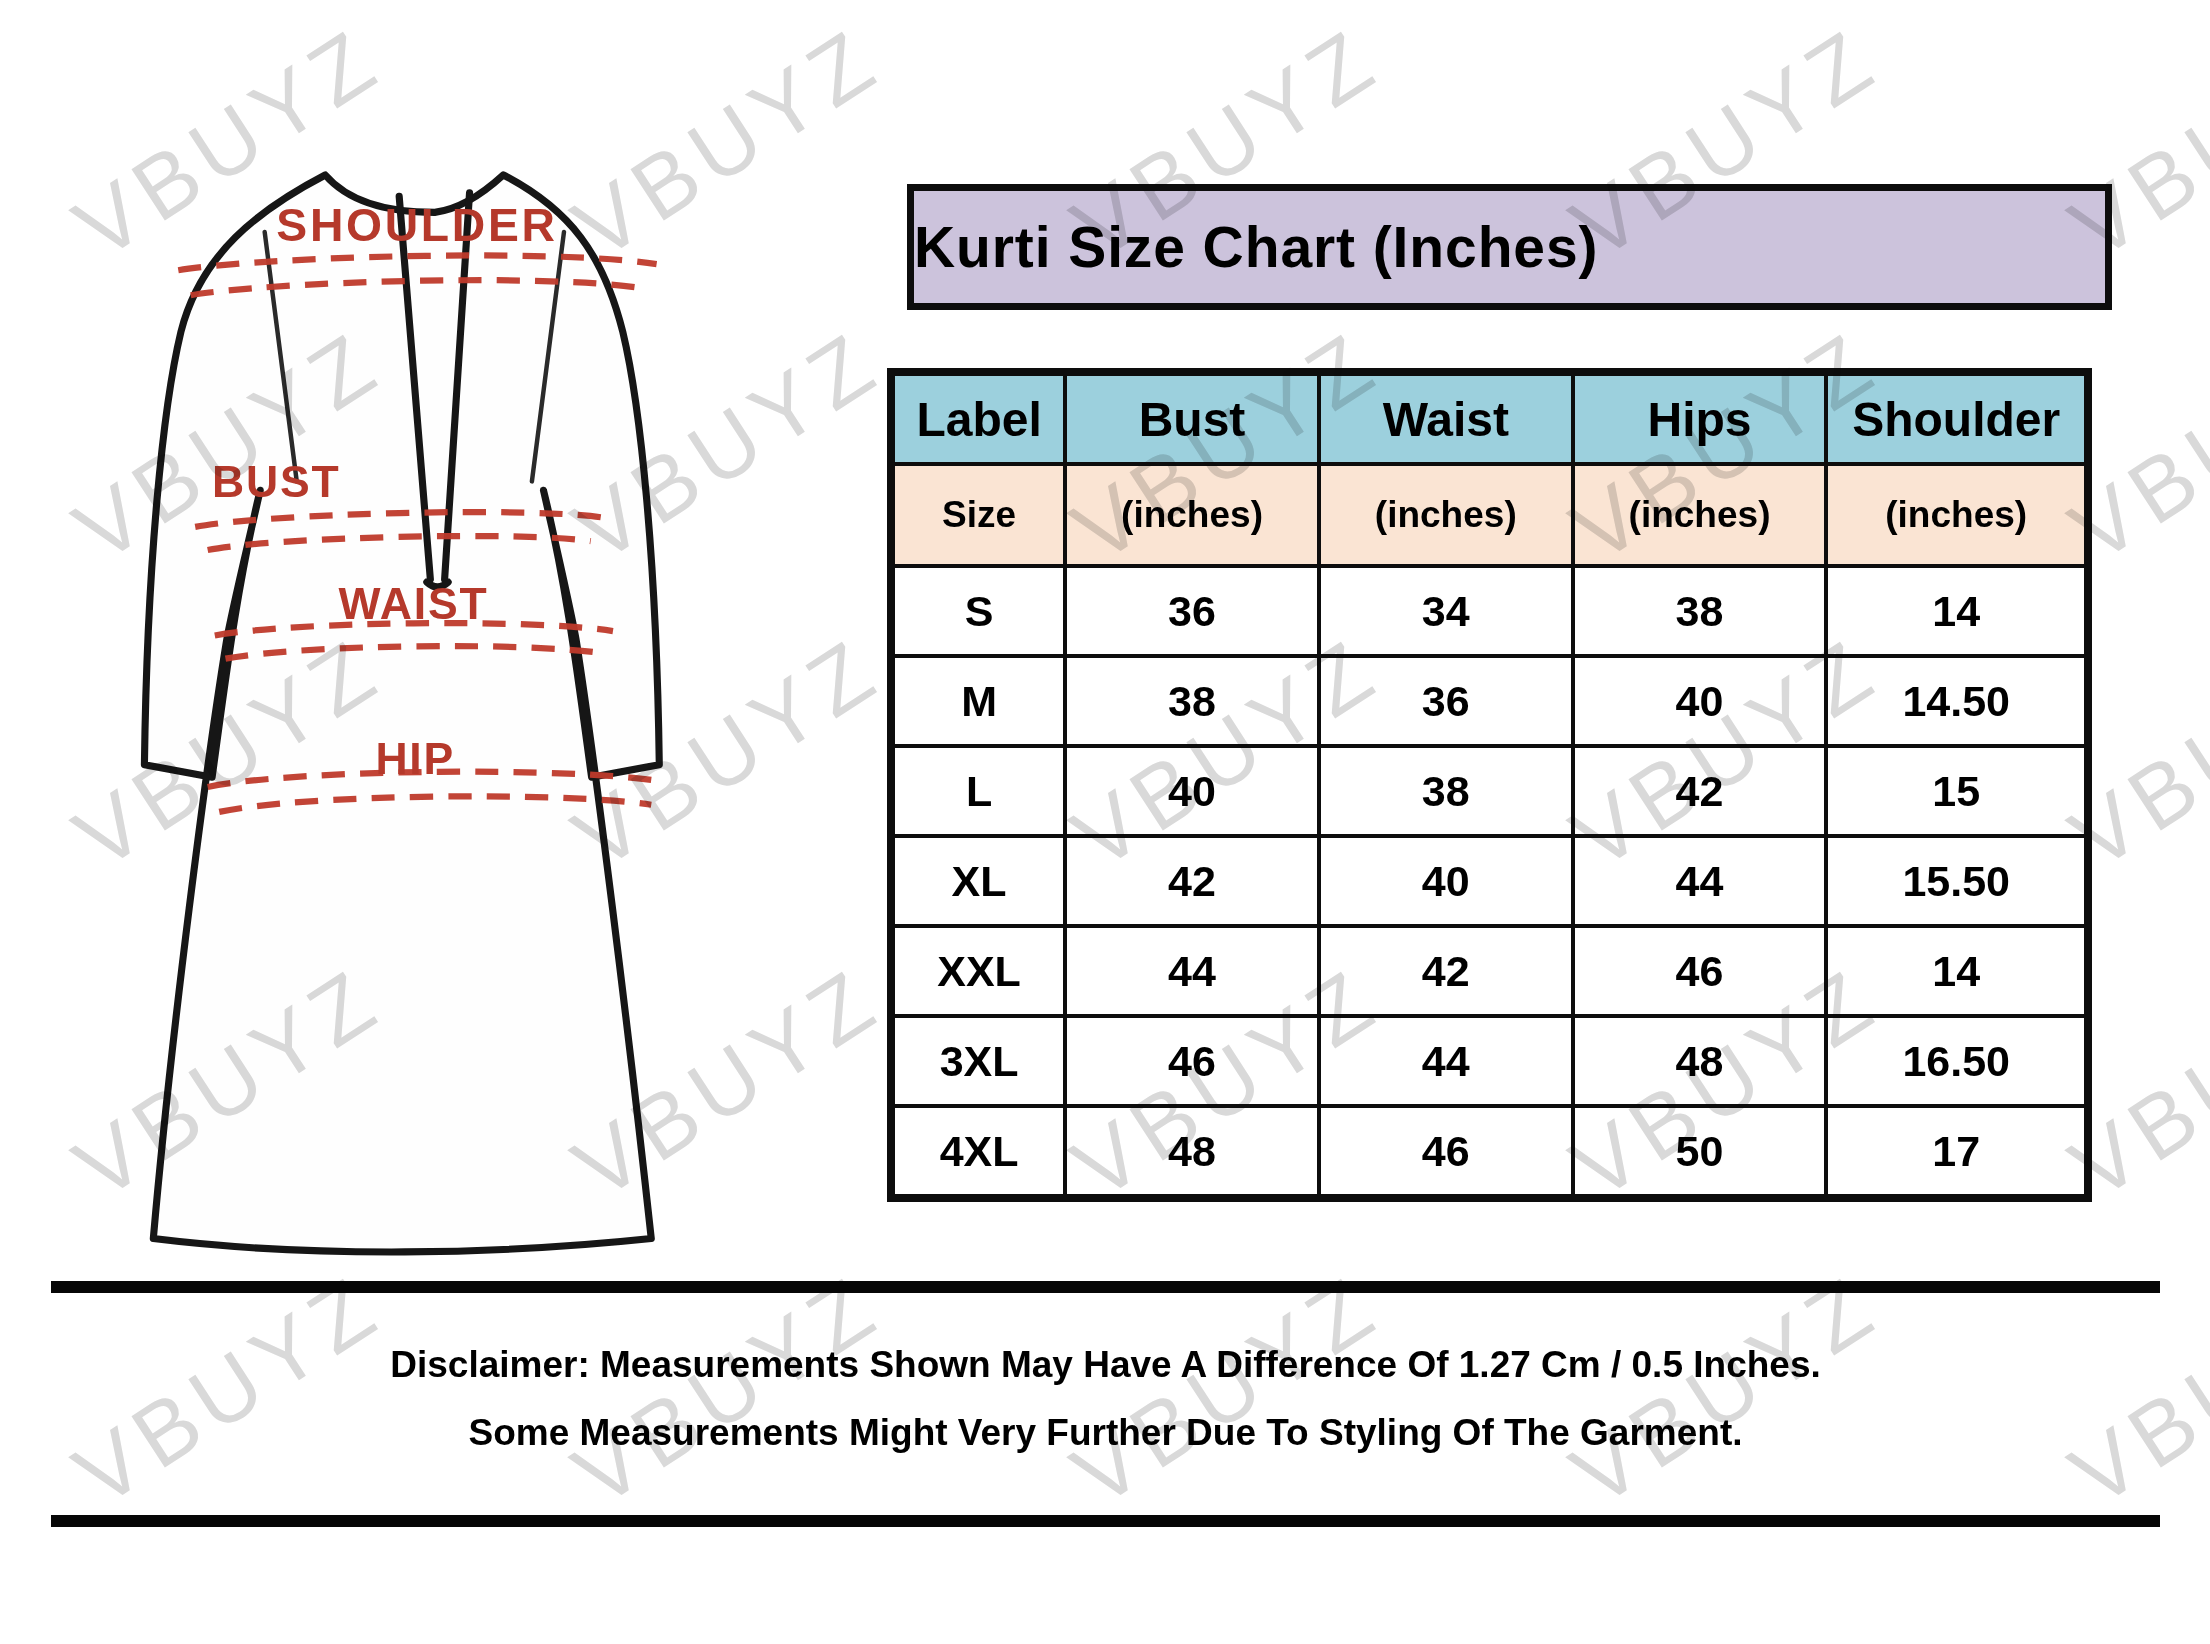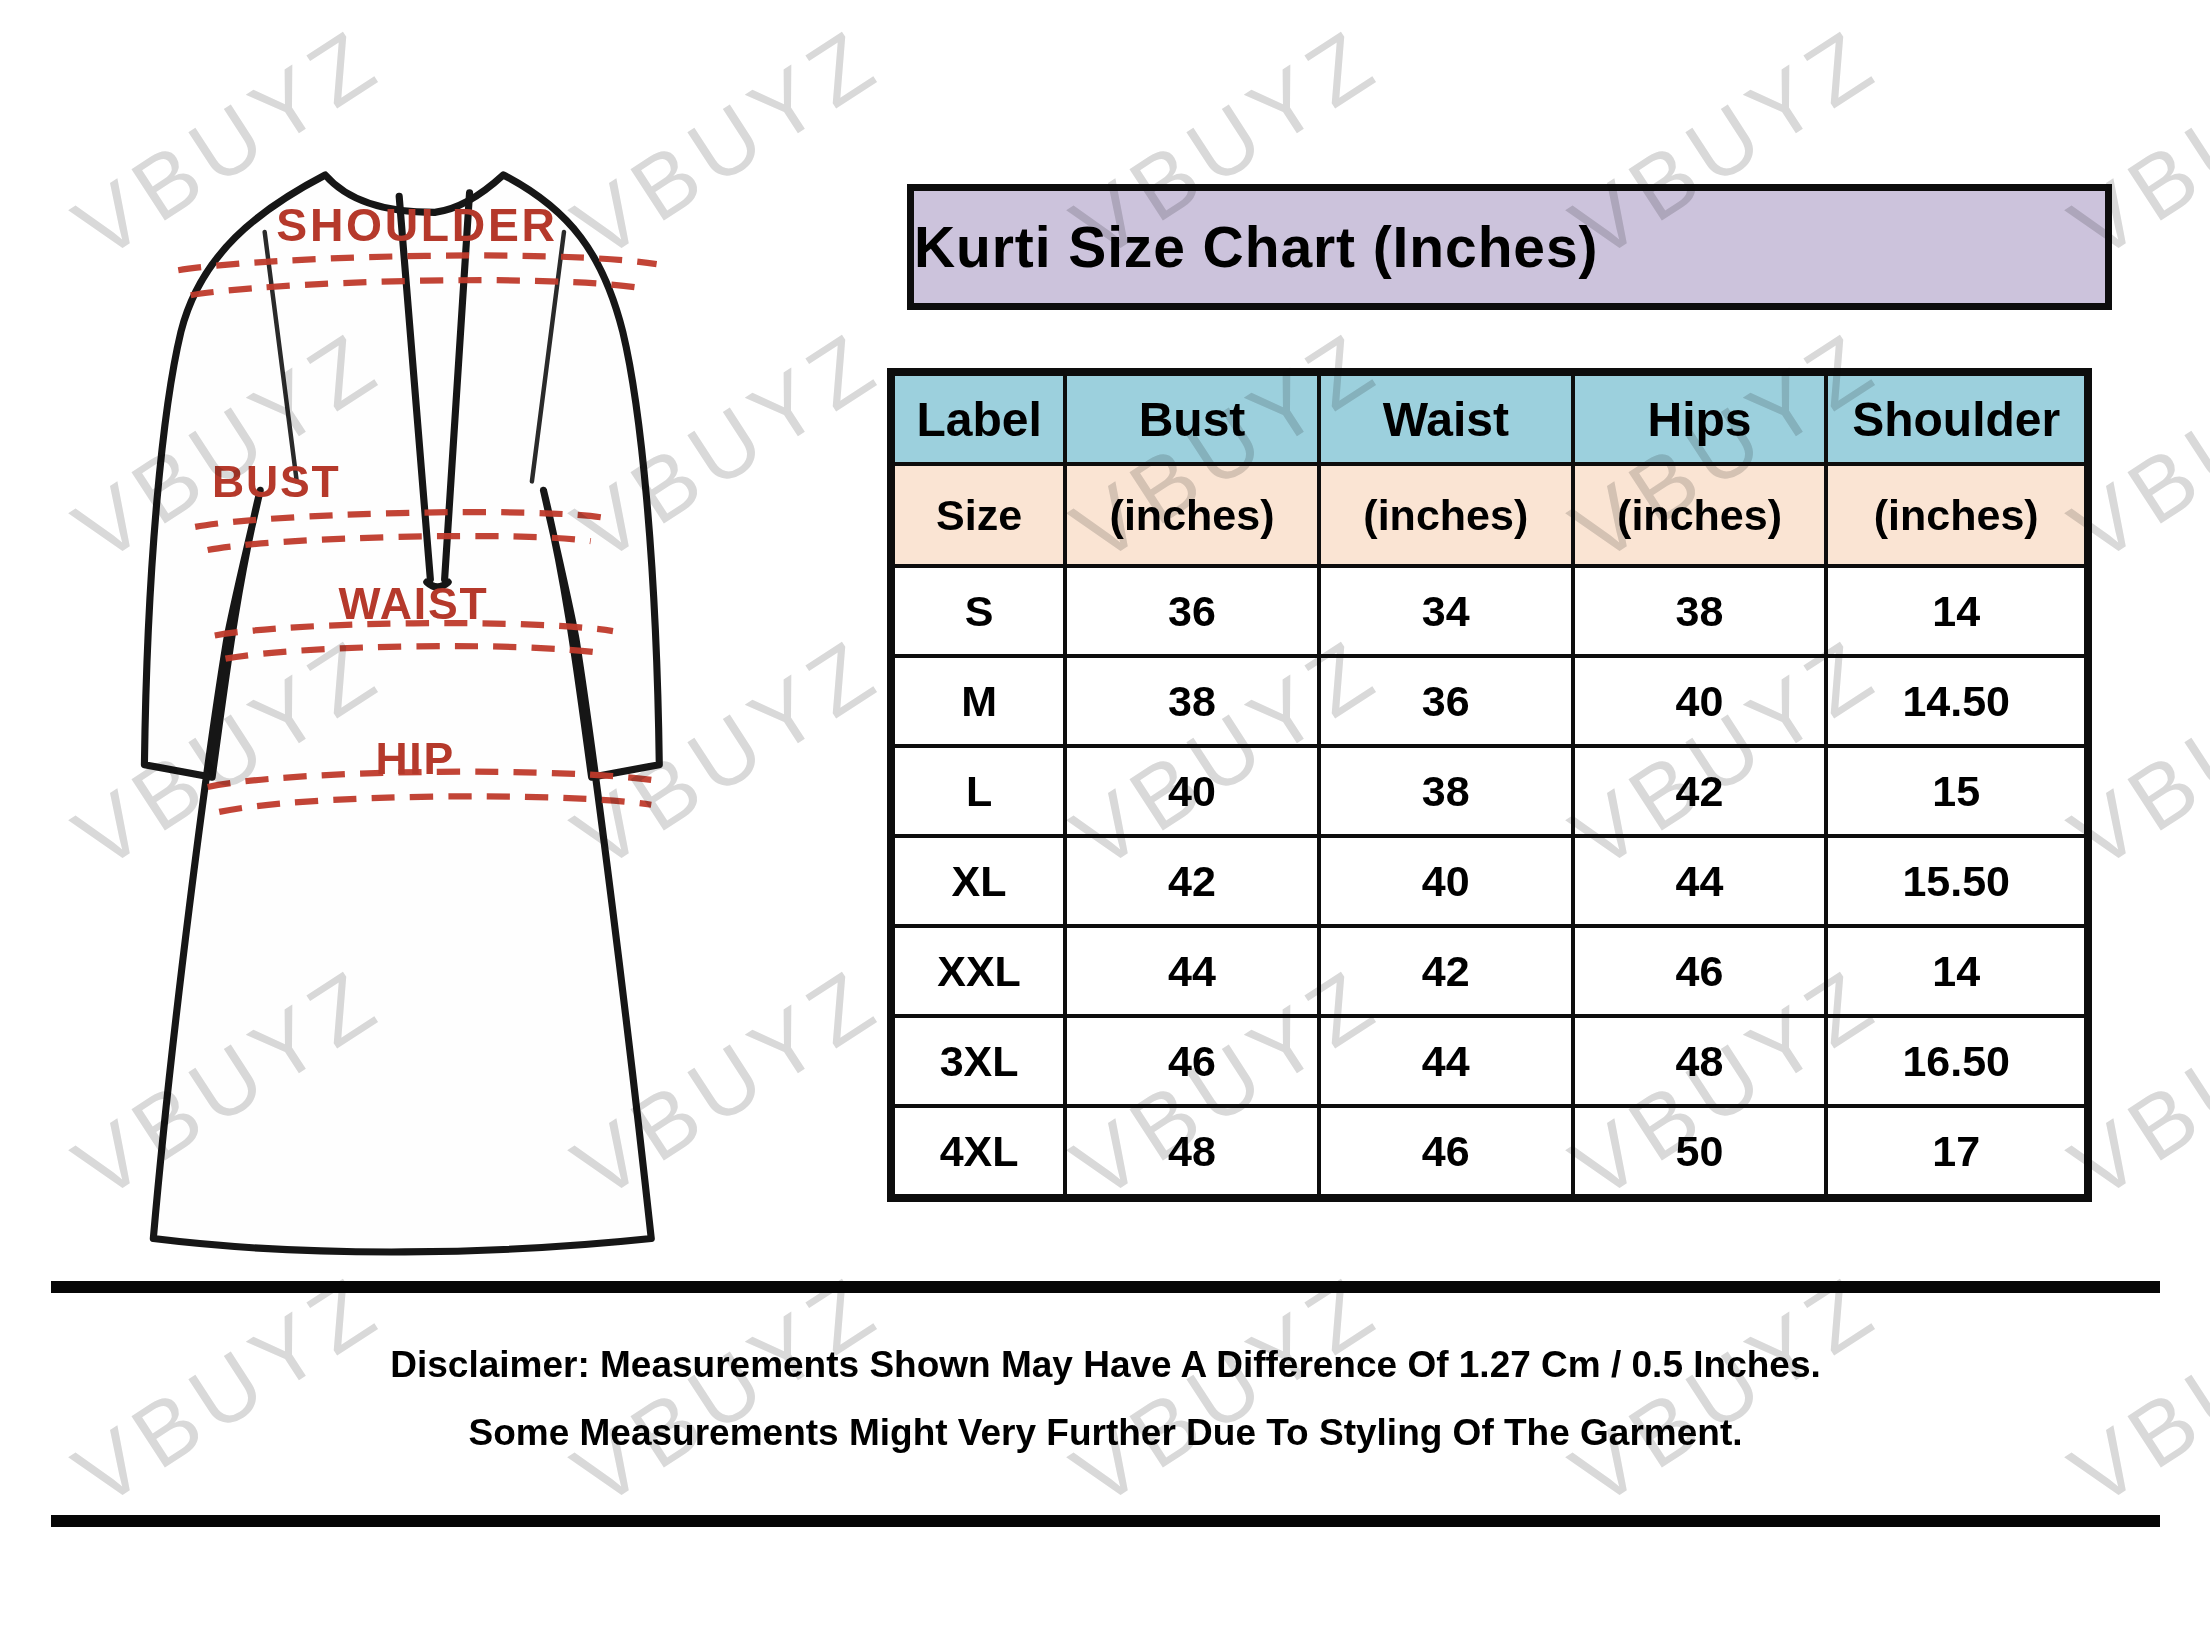--- a/index.html
+++ b/index.html
@@ -46,21 +46,21 @@
     padding-left:17px;
   }
   .size-table th,.size-table td{
     border:4.5px solid var(--border-black,#0d0d0d);
     text-align:center;vertical-align:middle;font-weight:bold;padding:0;
   }
   .size-table col.c-label{width:14.55%;}
   .size-table col.c-bust,.size-table col.c-waist,.size-table col.c-hips{width:21.2%;}
   .size-table col.c-shoulder{width:21.85%;}
   .header-row th{background:var(--header-bg,#9cd0dd);height:86px;font-size:48px;}
-  .subheader-row th{background:var(--subheader-bg,#fae4d3);height:98px;font-size:43px;}
+  .subheader-row th{background:var(--subheader-bg,#fae4d3);height:98px;font-size:37px;}
   .size-table tbody td{height:86px;font-size:43px;background:#fff;}
 
   
   .divider{position:absolute;left:51px;width:2109px;height:11.6px;background:#060606;z-index:2;}
   .divider-top{top:1281px;}
   .divider-bottom{top:1515px;}
   .disclaimer{
     position:absolute;left:0;top:1331px;width:100%;text-align:center;z-index:2;
     font-size:37px;font-weight:bold;line-height:68px;
   }

